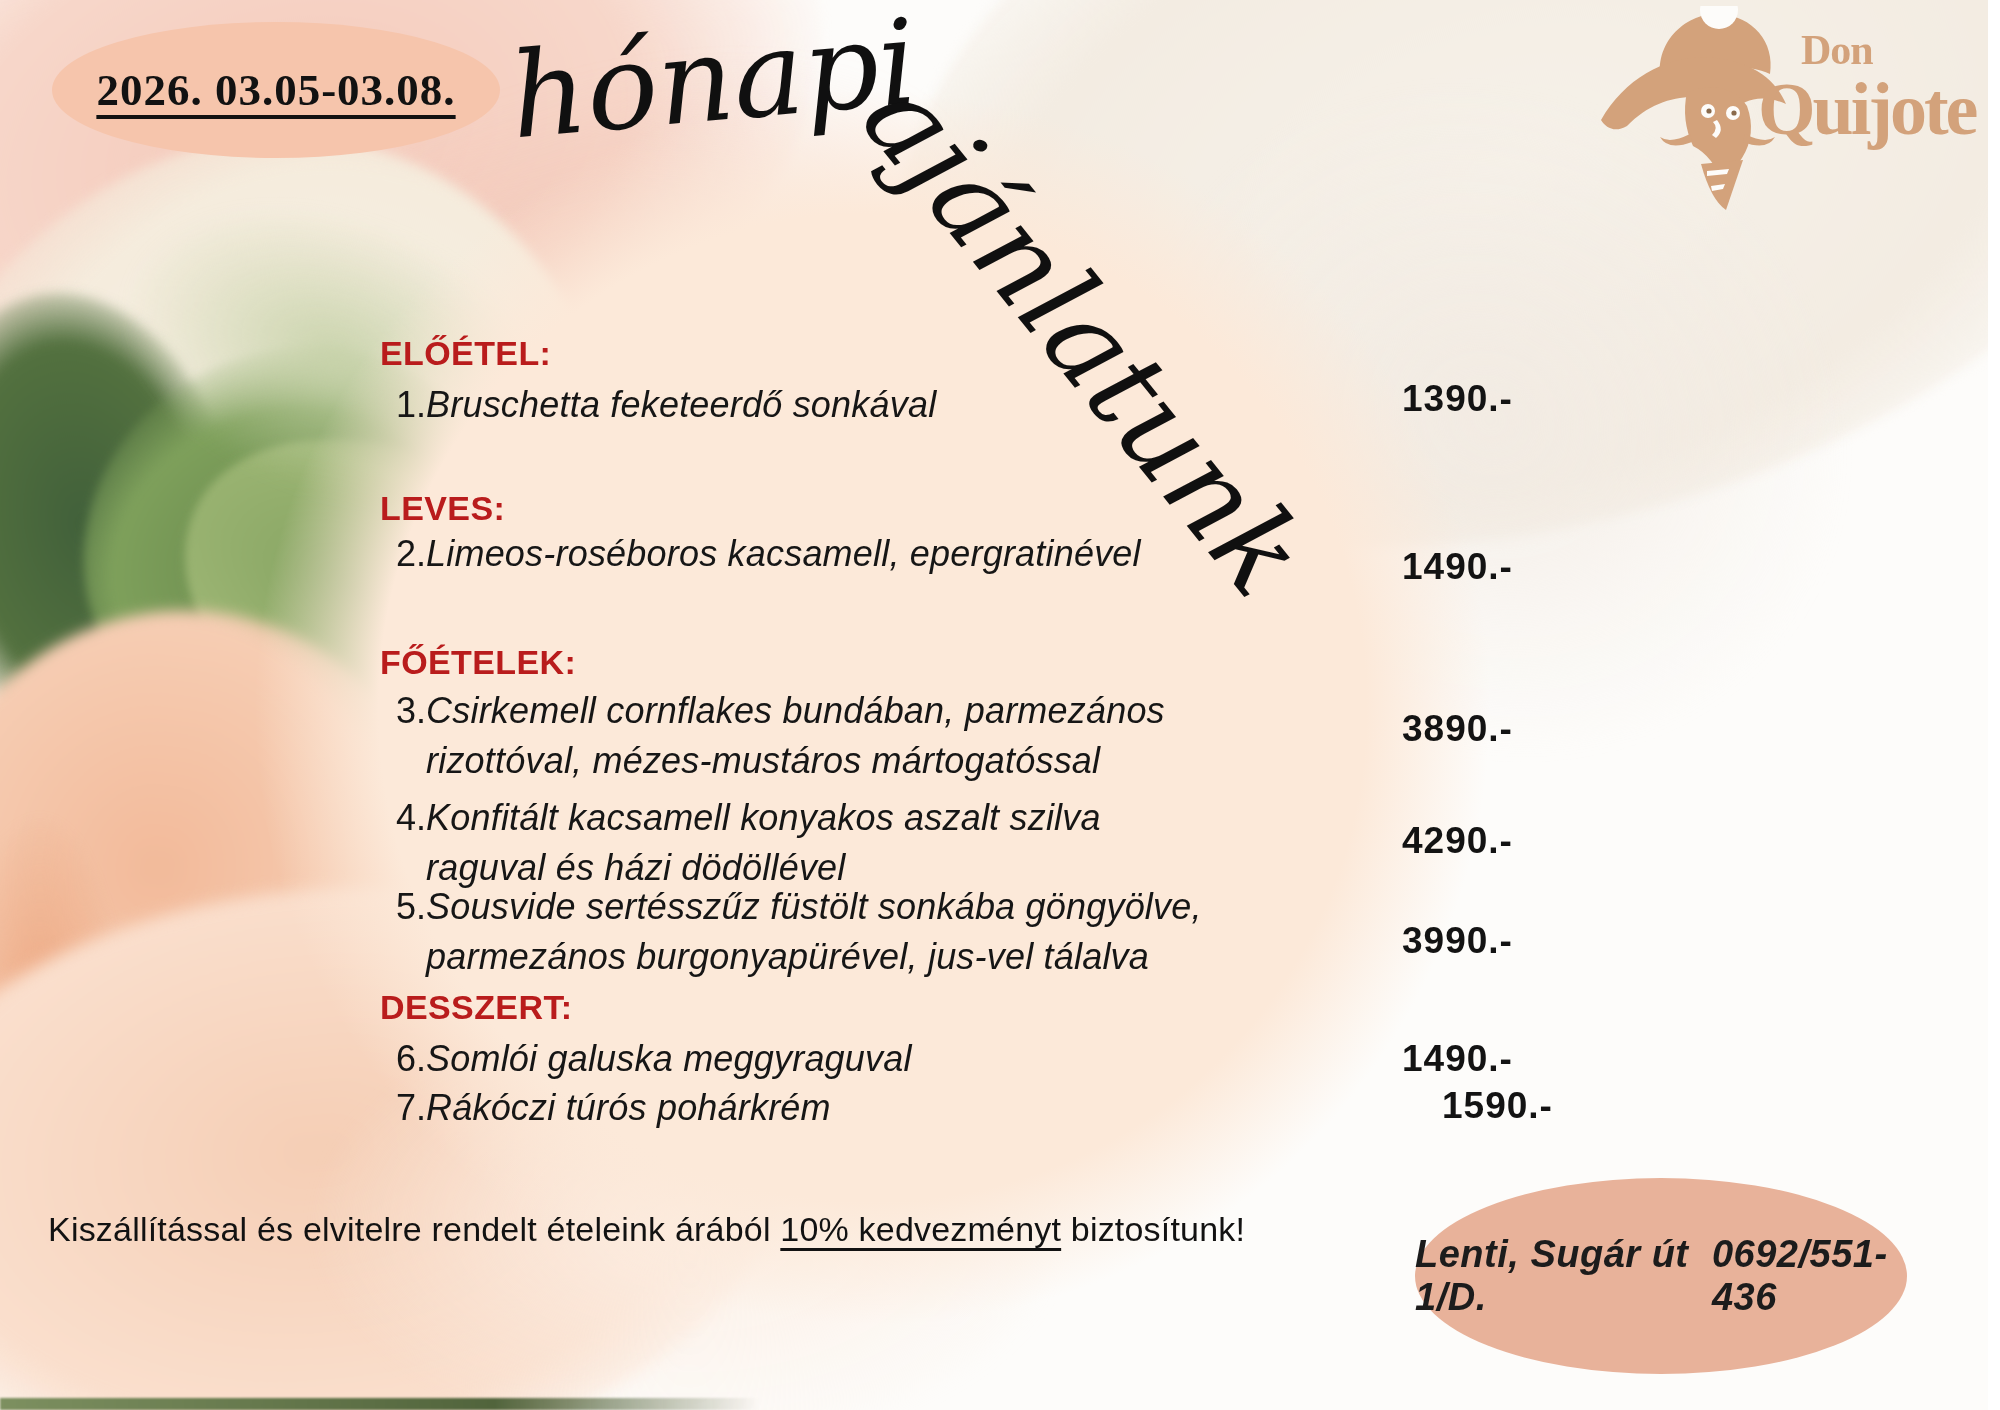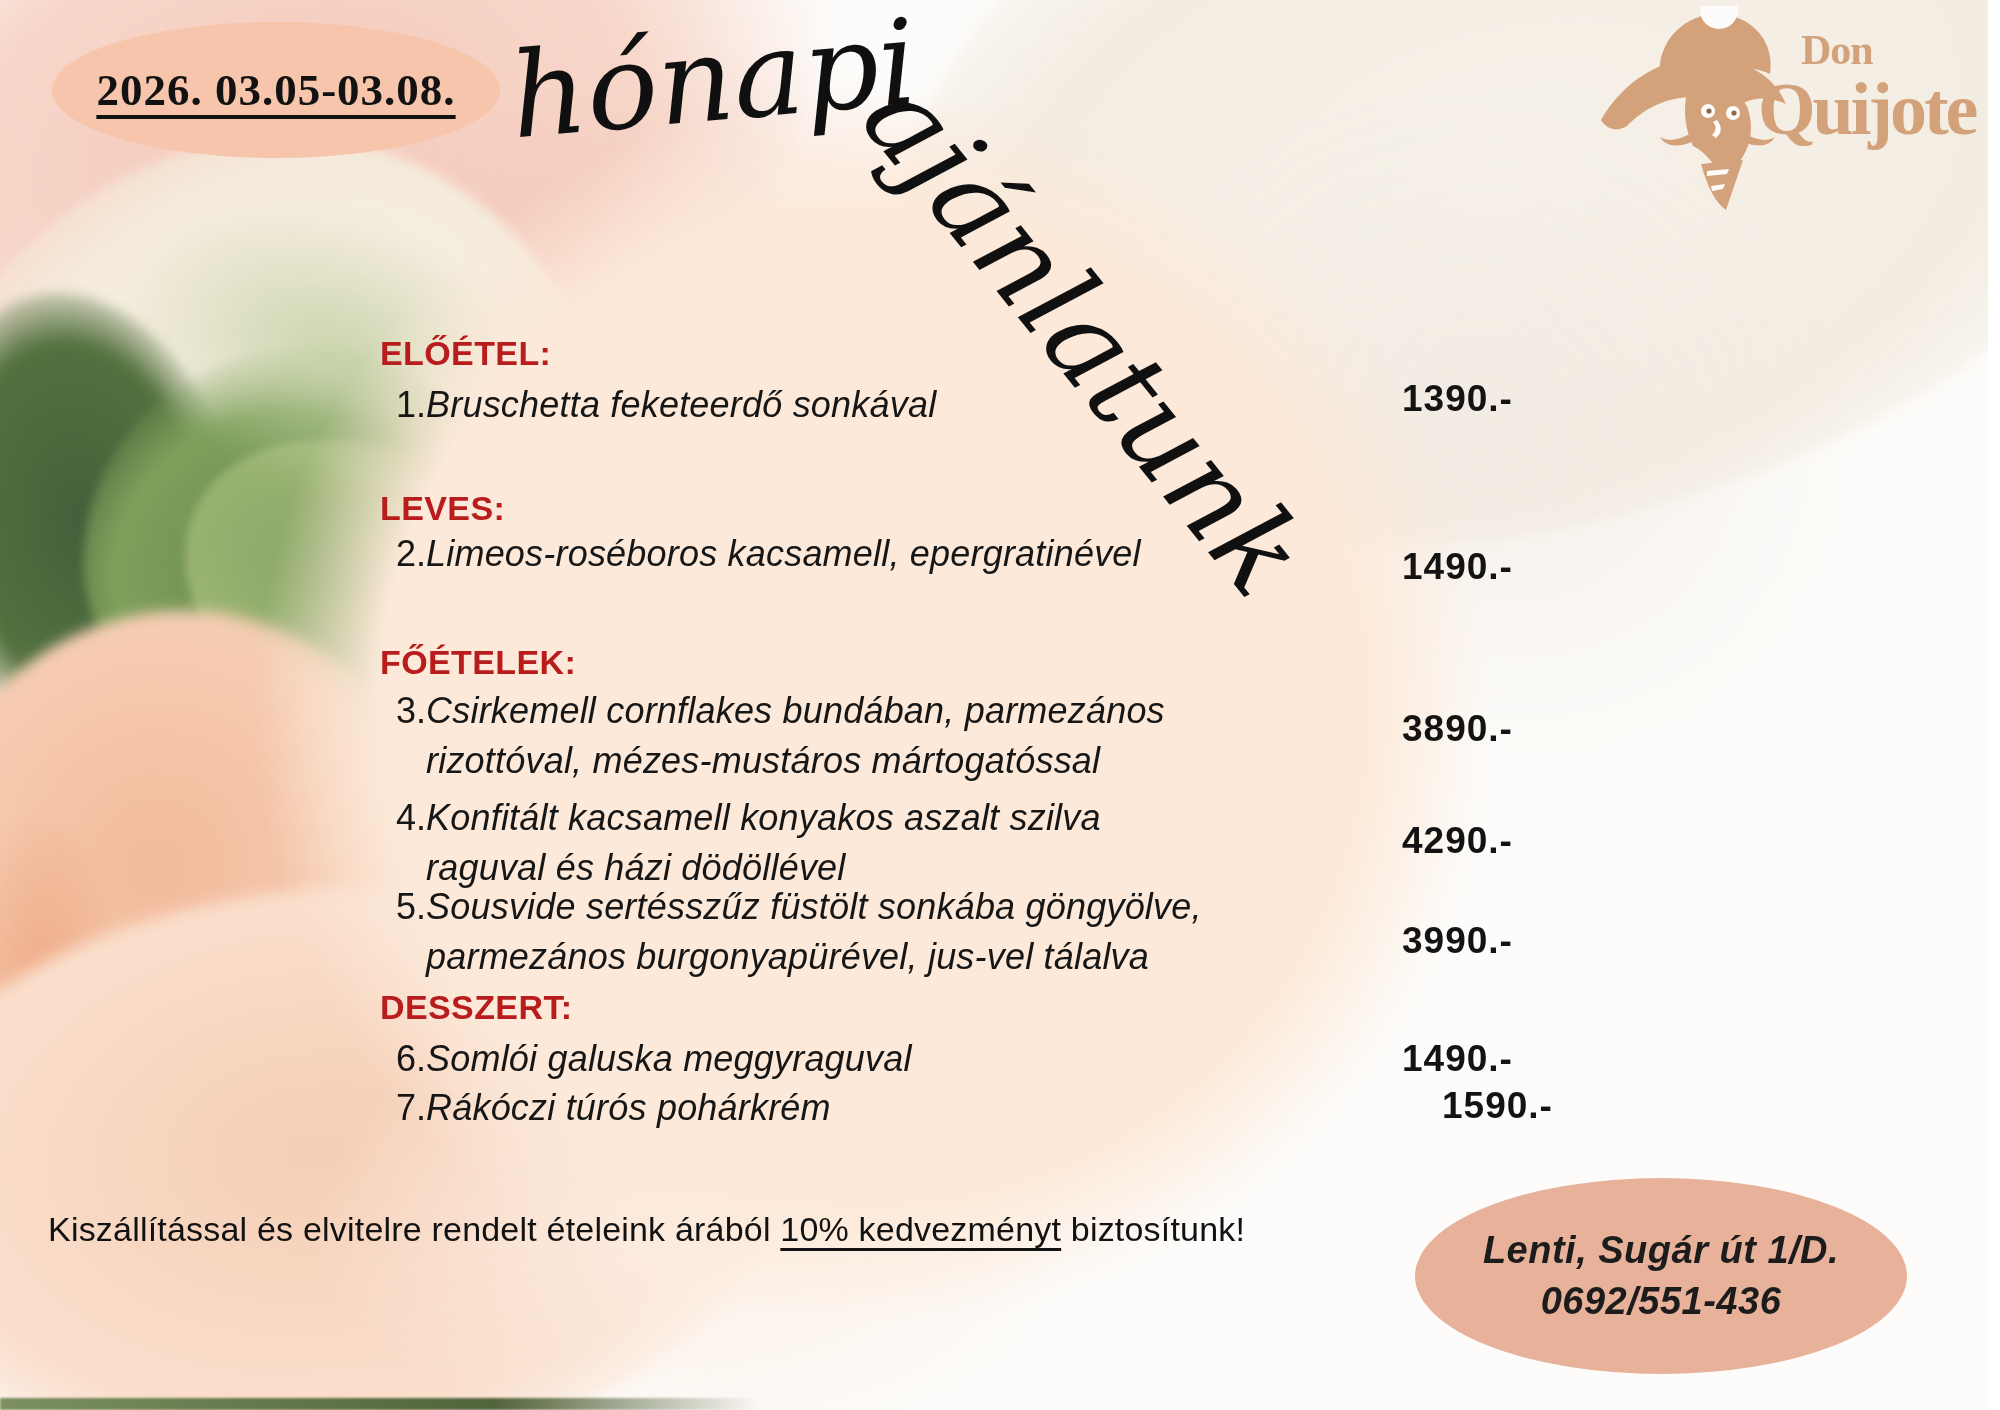--- a/index.html
+++ b/index.html
@@ -49,21 +49,21 @@
   .item .itext{font-style:italic;font-weight:500;}
   .item .itext span{display:block;font-size:36px;line-height:50px;letter-spacing:.2px;}
   .price{position:absolute;left:1402px;font-size:37px;font-weight:700;letter-spacing:1px;color:#131313;}
 
   
   .f-line{position:absolute;left:48px;font-size:34px;color:#121212;letter-spacing:.2px;}
   .f-underline{text-decoration:underline;text-decoration-thickness:2.5px;text-underline-offset:7px;}
 
   
   .contact{position:absolute;left:1415px;top:1178px;width:492px;height:196px;border-radius:50%;
-    display:flex;flex-direction:column;align-items:center;justify-content:center;gap:8px;}
+    display:flex;align-items:center;justify-content:center;gap:8px;}
   .contact span{font-size:38px;font-weight:700;font-style:italic;color:#1c1c1c;letter-spacing:.5px;}
 </style>
 </head>
 <body>
 
 <div class="canvas">
 
   <div class="bg">
     <div class="blob b-ivory-right"></div>
     <div class="blob b-ivory-right2"></div>

